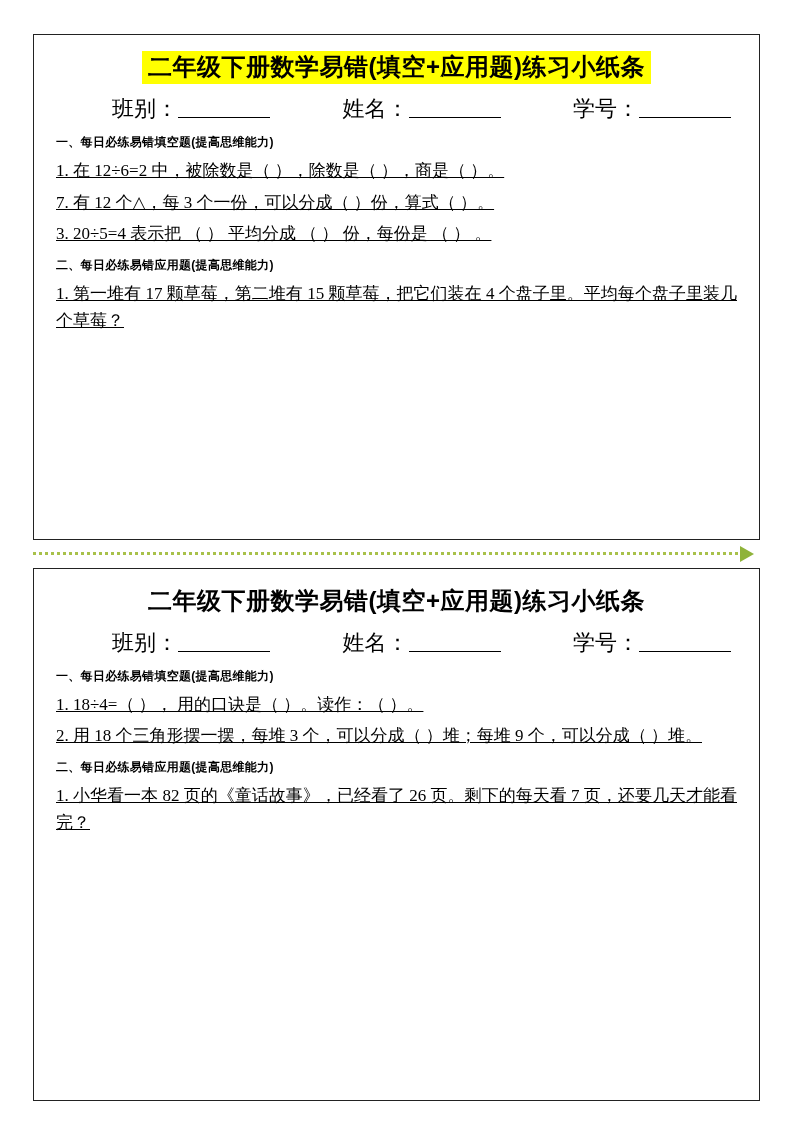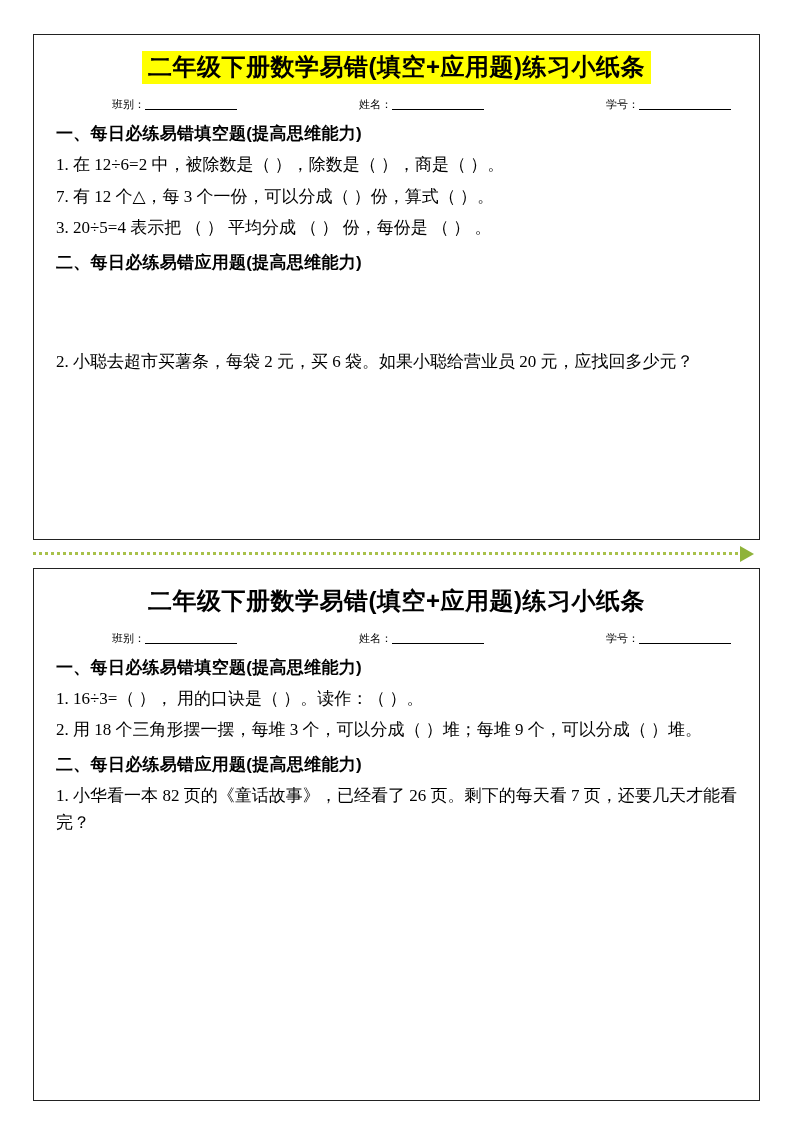--- a/index.html
+++ b/index.html
@@ -44,47 +44,48 @@
     padding: 2px 6px 3px 6px;
     line-height: 1.18;
   }
   .title.hl {
     background: #ffff00;
   }
 
   .fields {
     display: flex;
     justify-content: space-between;
-    font-size: 11px;
+    font-size: 22px;
     margin: 6px 0 10px 0;
     padding: 0 6px 0 56px;
   }
   .field {
     white-space: nowrap;
   }
   .blank {
     display: inline-block;
     border-bottom: 1.4px solid #000;
     width: 92px;
     height: 15px;
     vertical-align: -2px;
   }
 
   .section-head {
     font-family: "Liberation Sans", "DejaVu Sans", sans-serif;
     font-weight: bold;
-    font-size: 17px;
+    font-size: 12px;
     margin: 9px 0 6px 0;
     letter-spacing: 0.3px;
   }
   .q {
     font-size: 17px;
     line-height: 1.62;
     margin: 4px 0;
     text-align: justify;
+    text-decoration: underline;
   }
   .gap-md { height: 64px; }
   .gap-lg { height: 60px; }
 
   .divider {
     height: 28px;
     display: flex;
     align-items: center;
     padding: 0 6px 0 0;
     position: relative;
@@ -117,43 +118,43 @@
       <span class="field"><span>姓名：</span><span class="blank"></span></span>
       <span class="field"><span>学号：</span><span class="blank"></span></span>
     </div>
 
     <div class="section-head">一、每日必练易错填空题(提高思维能力)</div>
     <div class="q">1. 在 12÷6=2 中，被除数是（    ），除数是（    ），商是（    ）。</div>
     <div class="q">7. 有 12 个△，每 3 个一份，可以分成（    ）份，算式（            ）。</div>
     <div class="q">3. 20÷5=4 表示把 （  ） 平均分成 （    ） 份，每份是 （    ） 。</div>
 
     <div class="section-head">二、每日必练易错应用题(提高思维能力)</div>
+    <div class="q">1. 第一堆有 17 颗草莓，第二堆有 15 颗草莓，把它们装在 4 个盘子里。平均每个盘子里装几个草莓？</div>
     <div class="gap-md"></div>
-    <div class="q">2. 小聪去超市买薯条，每袋 2 元，买 6 袋。如果小聪给营业员 20 元，应找回多少元？</div>
     <div class="gap-lg"></div>
   </div>
 
   <div class="divider">
     <div class="dots"></div>
     <div class="arrow"></div>
   </div>
 
   <div class="sheet sheet-2">
     <div class="title-wrap">
       <div class="title">二年级下册数学易错(填空+应用题)练习小纸条</div>
     </div>
 
     <div class="fields">
       <span class="field"><span>班别：</span><span class="blank"></span></span>
       <span class="field"><span>姓名：</span><span class="blank"></span></span>
       <span class="field"><span>学号：</span><span class="blank"></span></span>
     </div>
 
     <div class="section-head">一、每日必练易错填空题(提高思维能力)</div>
-    <div class="q">1. 16÷3=（     ），   用的口诀是（            ）。读作：（              ）。</div>
+    <div class="q">1. 18÷4=（     ），   用的口诀是（            ）。读作：（              ）。</div>
     <div class="q">2. 用 18 个三角形摆一摆，每堆 3 个，可以分成（     ）堆；每堆 9 个，可以分成（     ）堆。</div>
 
     <div class="section-head">二、每日必练易错应用题(提高思维能力)</div>
     <div class="q">1. 小华看一本 82 页的《童话故事》，已经看了 26 页。剩下的每天看 7 页，还要几天才能看完？</div>
     <div class="gap-md"></div>
     <div class="gap-lg"></div>
   </div>
 
 </div>
 

